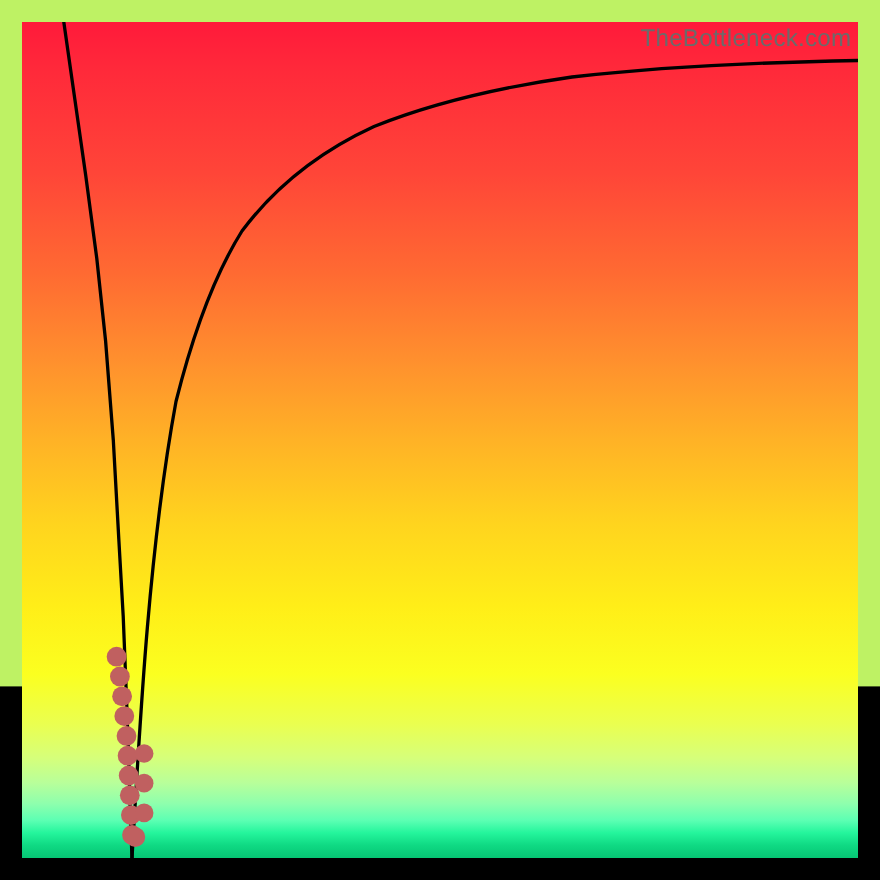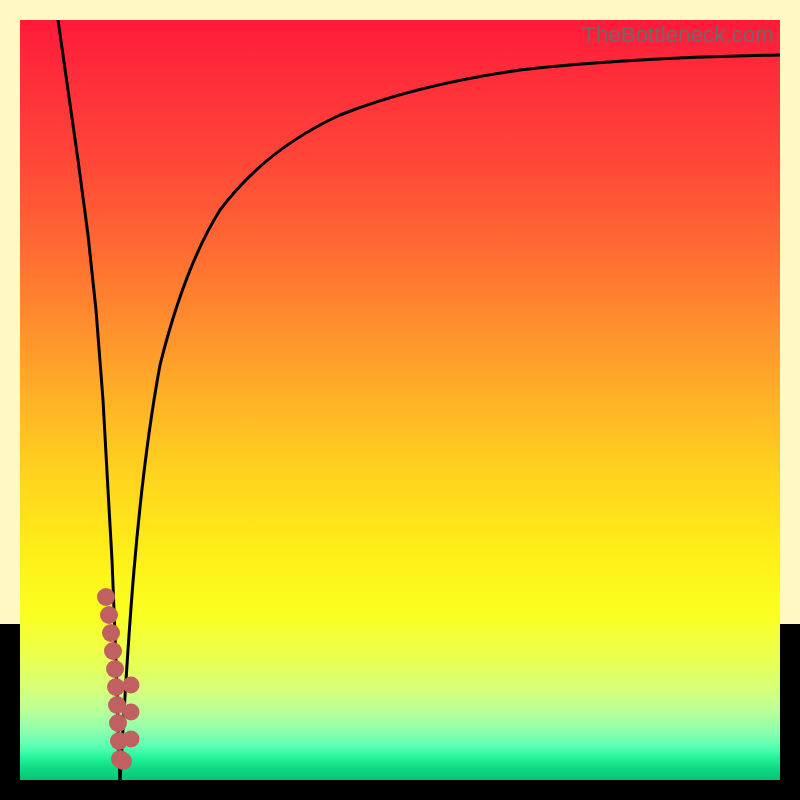--- a/index.html
+++ b/index.html
@@ -10,21 +10,21 @@
     overflow: hidden;
     background: #000;
     font-family: Arial, Helvetica, sans-serif;
   }
   .frame {
     position: absolute;
     left: 0;
     top: 0;
     width: 800px;
     height: 624px;
-    background: #fef9c3;
+    background: #bef264;
   }
   .plot {
     position: absolute;
     left: 20px;
     top: 20px;
     width: 760px;
     height: 760px;
     overflow: hidden;
   }
   .gradient {

